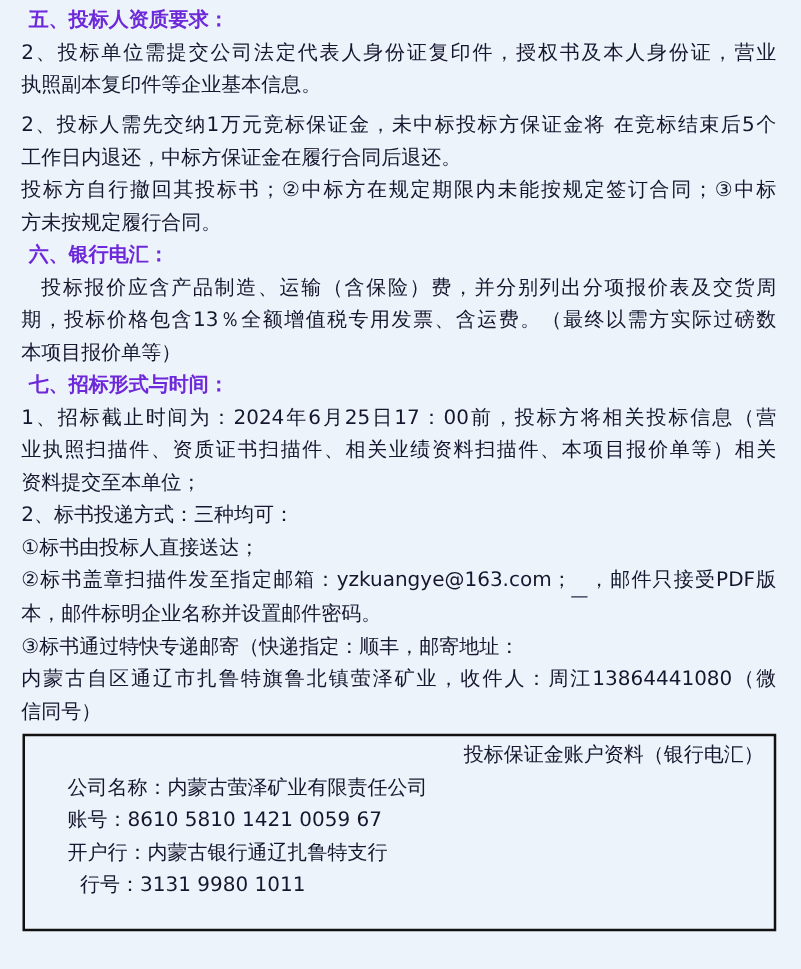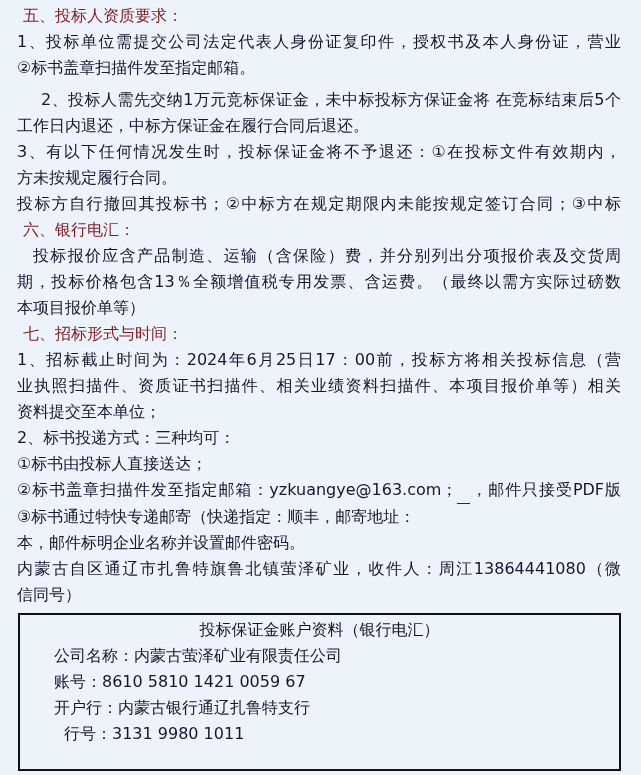--- a/index.html
+++ b/index.html
@@ -22,80 +22,79 @@
     color: #16162e;
   }
   .line {
     text-align: justify;
   }
   
   .line.stretch {
     text-align-last: justify;
   }
   .line.heading {
-    font-weight: normal;
-    color: #7f1d1d;
+    font-weight: bold;
+    color: #6d28d9;
     padding-left: 6px;
   }
   .line.first-indent {
     text-indent: 16px;
   }
-  .line.mt6 { margin-top: 6px; margin-left: 24px; }
+  .line.mt6 { margin-top: 6px; }
   .ugap {
     display: inline-block;
     white-space: pre;
     border-bottom: 1.5px solid #2a2a46;
     min-width: 13px;
   }
   .deposit-box {
     box-sizing: border-box;
     margin: 5px 0 0 1px;
     border: 2px solid #111111;
     padding: 2px 8px 22px 8px;
   }
   .deposit-box .box-title {
-    text-align: center;
+    text-align: right;
   }
   .deposit-box .box-line {
     padding-left: 26px;
   }
   .deposit-box .box-line.more-indent {
     padding-left: 36px;
   }
 </style>
 </head>
 <body>
 
 <div class="doc">
 
   <div class="line heading">五、投标人资质要求：</div>
-  <div class="line stretch">1、投标单位需提交公司法定代表人身份证复印件，授权书及本人身份证，营业</div>
-  <div class="line">②标书盖章扫描件发至指定邮箱。</div>
+  <div class="line stretch">2、投标单位需提交公司法定代表人身份证复印件，授权书及本人身份证，营业</div>
+  <div class="line">执照副本复印件等企业基本信息。</div>
   <div class="line stretch mt6">2、投标人需先交纳1万元竞标保证金，未中标投标方保证金将 在竞标结束后5个</div>
   <div class="line">工作日内退还，中标方保证金在履行合同后退还。</div>
-  <div class="line stretch">3、有以下任何情况发生时，投标保证金将不予退还：①在投标文件有效期内，</div>
+  <div class="line stretch">投标方自行撤回其投标书；②中标方在规定期限内未能按规定签订合同；③中标</div>
   <div class="line">方未按规定履行合同。</div>
-  <div class="line stretch">投标方自行撤回其投标书；②中标方在规定期限内未能按规定签订合同；③中标</div>
 
   <div class="line heading">六、银行电汇：</div>
   <div class="line stretch first-indent">投标报价应含产品制造、运输（含保险）费，并分别列出分项报价表及交货周</div>
   <div class="line stretch">期，投标价格包含13％全额增值税专用发票、含运费。（最终以需方实际过磅数</div>
   <div class="line">本项目报价单等）</div>
 
   <div class="line heading">七、招标形式与时间：</div>
   <div class="line stretch">1、招标截止时间为：2024年6月25日17：00前，投标方将相关投标信息（营</div>
   <div class="line stretch">业执照扫描件、资质证书扫描件、相关业绩资料扫描件、本项目报价单等）相关</div>
   <div class="line">资料提交至本单位；</div>
   <div class="line">2、标书投递方式：三种均可：</div>
   <div class="line">①标书由投标人直接送达；</div>
   <div class="line stretch">
     <span>②标书盖章扫描件发至指定邮箱：</span><span>yzkuangye@163.com</span><span>；</span><span class="ugap">  </span><span>，邮件只接受PDF版</span>
   </div>
+  <div class="line">本，邮件标明企业名称并设置邮件密码。</div>
   <div class="line">③标书通过特快专递邮寄（快递指定：顺丰，邮寄地址：</div>
-  <div class="line">本，邮件标明企业名称并设置邮件密码。</div>
   <div class="line stretch">内蒙古自区通辽市扎鲁特旗鲁北镇萤泽矿业，收件人：周江13864441080（微</div>
   <div class="line">信同号）</div>
 
   <div class="deposit-box">
     <div class="line box-title">投标保证金账户资料（银行电汇）</div>
     <div class="line box-line">公司名称：内蒙古萤泽矿业有限责任公司</div>
     <div class="line box-line">账号：8610 5810 1421 0059 67</div>
     <div class="line box-line">开户行：内蒙古银行通辽扎鲁特支行</div>
     <div class="line box-line more-indent">行号：3131 9980 1011</div>
   </div>

